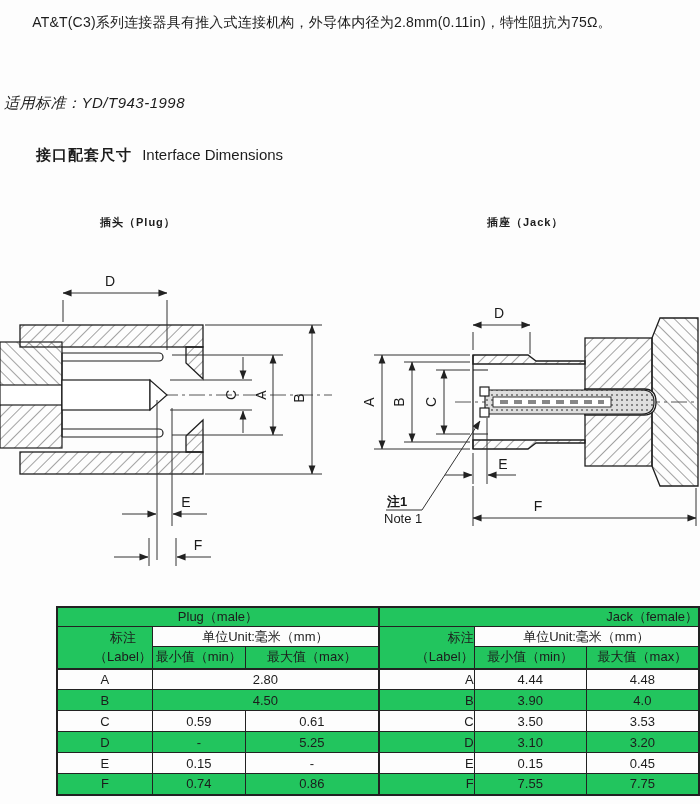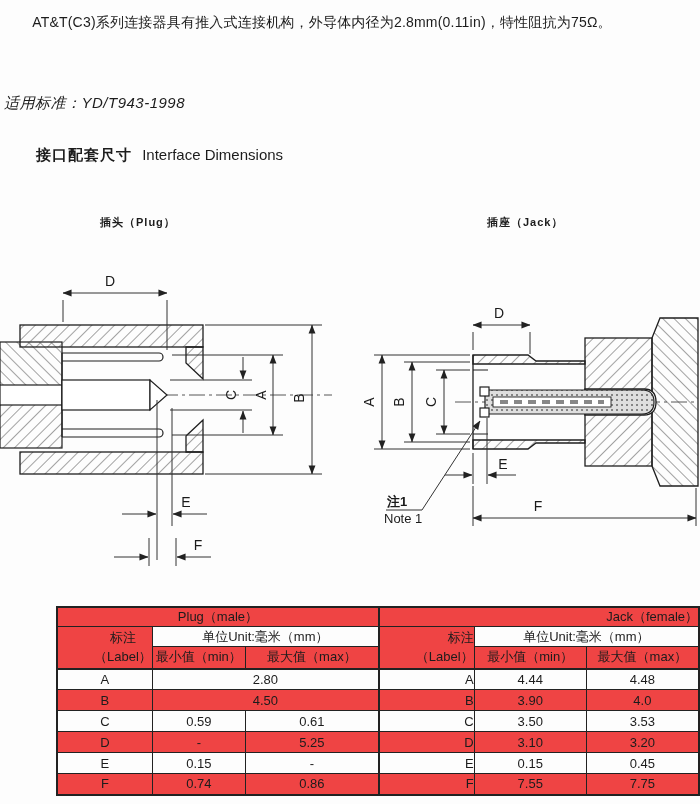--- a/index.html
+++ b/index.html
@@ -28,21 +28,21 @@
   .notetxt.b{font-weight:bold;}
 
   
   .dim-table{
     position:absolute;left:56px;top:606px;
     border-collapse:collapse;table-layout:fixed;
     font-size:13px;text-align:center;
     border:2px solid #222;
   }
   .dim-table td{border:1px solid #222;padding:0;vertical-align:middle;overflow:hidden;white-space:nowrap;}
-  .dim-table .gray{background:#ef4444;}
+  .dim-table .gray{background:#22c55e;}
   .dim-table .h1{height:18px;}
   .dim-table .h2{height:20px;}
   .dim-table .h3{height:22px;}
   .dim-table .hd{height:21px;}
   .dim-table .thickL{border-left:2px solid #222;text-align:right;}
   .dim-table .thickB{border-bottom:2px solid #222;}
   .label-cell div{line-height:19px;margin-left:36px;}
 </style>
 </head>
 <body>

